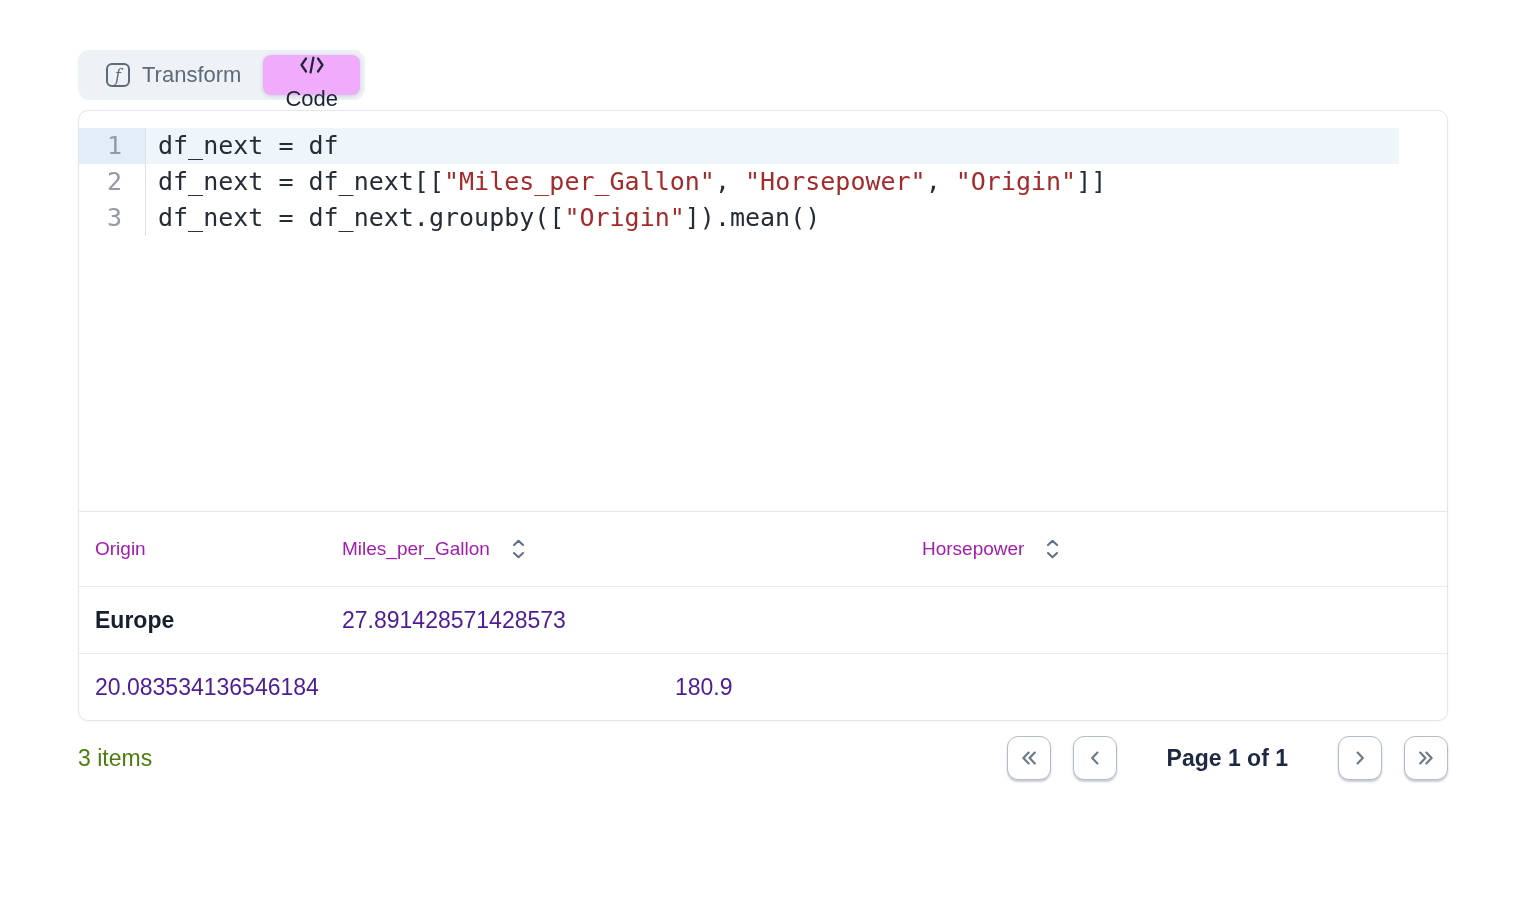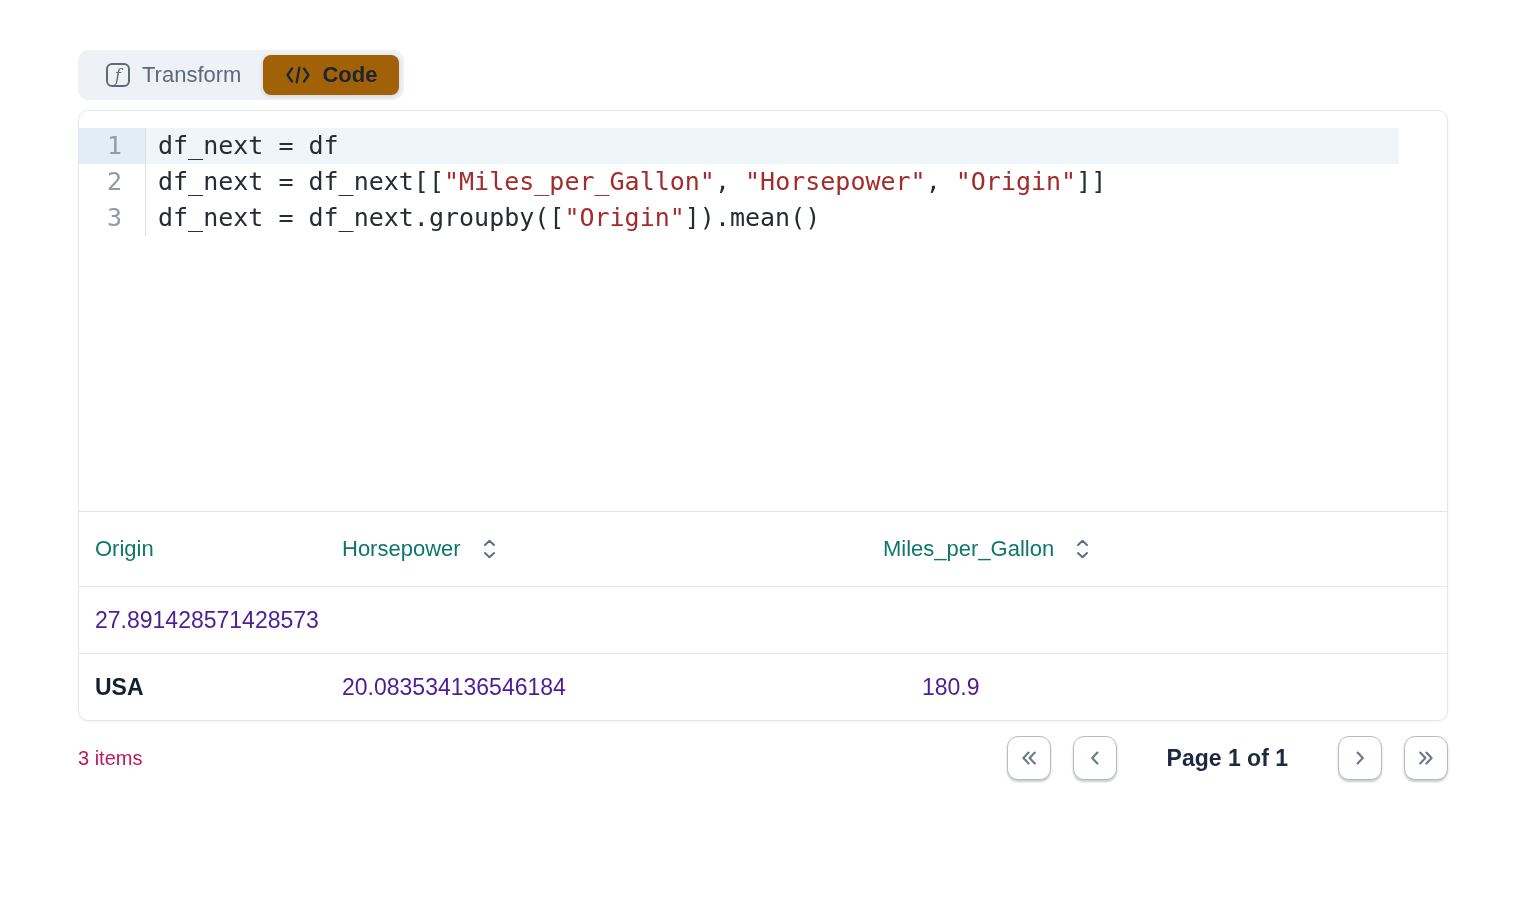--- a/index.html
+++ b/index.html
@@ -17,22 +17,23 @@
     background:#eef1f5; border-radius:11px; padding:5px;
     height:50px; margin-bottom:10px;
   }
   .tab {
     display:flex; align-items:center; gap:11px;
     height:40px; padding:0 22px; border:none; background:transparent;
     border-radius:8px; font-family:"Liberation Sans", sans-serif;
     font-size:22px; font-weight:500; color:#5d6a7b; cursor:pointer;
   }
   .tab.active {
-    background:#a16207; color:#1b2535; font-weight:700;
+    background:#f0abfc; color:#1b2535; font-weight:400;
     box-shadow:0 1px 4px rgba(20,30,50,0.16);
+    flex-direction:column;
   }
   .tab .tab-icon { display:flex; align-items:center; }
 
   
   .panel {
     width:1370px; border:1px solid #e3e7ed; border-radius:10px;
     overflow:hidden; background:#fff; box-shadow:0 1px 2px rgba(20,30,50,0.05);
   }
 
   
@@ -52,36 +53,36 @@
   .code-line.active .line-content {
     background:linear-gradient(to right, #eef6fc 0, #eef6fc calc(100% - 48px), rgba(255,255,255,0) calc(100% - 48px));
   }
   .tok-string { color:#a42b2b; }
   .tok-plain { color:#262c35;margin-top:11px; }
 
   
   .thead { display:flex; align-items:center; height:74px; }
   .th {
     display:flex; align-items:center; padding-left:16px;
-    font-size:22px; font-weight:400; color:#0f766e;
+    font-size:19px; font-weight:400; color:#a21caf;
   }
   .sort-icon { display:flex; margin-left:20px; color:#5f6e82; }
   .col-0 { width:247px; flex:none; }
   .col-1 { width:580px; flex:none; }
   .col-2 { flex:1; }
   .tr { display:flex; align-items:center; height:67px; border-top:1px solid #e8ebf0; }
   .td { padding-left:16px; font-size:23px; color:#4c1d95; }
   .td.row-label { font-weight:700; color:#15202f; }
 
   
   .footer {
     width:1370px; margin-top:15px;
     display:flex; justify-content:space-between; align-items:center;
   }
-  .items-count { font-size:20px; color:#be185d; }
+  .items-count { font-size:23px; color:#4d7c0f; }
   .pager { display:flex; align-items:center; gap:22px; }
   .page-label { margin:0 28px; font-size:23px; font-weight:600; color:#1d2941; }
   .page-btn {
     width:44px; height:44px; padding:0; background:#ffffff;
     border:1.5px solid #b5bcc8; border-radius:11px;
     display:flex; align-items:center; justify-content:center;
     color:#6e7988; cursor:pointer;
     box-shadow:0 2px 2px rgba(148,156,170,0.5);
   }
   .page-btn svg { display:block; }
@@ -130,45 +131,45 @@
             <div class="line-number">3</div>
             <div class="line-content"><span class="tok-plain">df_next = df_next.groupby([</span><span class="tok-string">"Origin"</span><span class="tok-plain">]).mean()</span></div>
           </div>
         </div>
     </div>
 
     <div class="thead">
         <div class="th col-0">
           <span>Origin</span>
         </div>
+        <div class="th col-1">
+          <span>Miles_per_Gallon</span>
+          <span class="sort-icon">
+            <svg width="17" height="22" viewBox="0 0 17 22" fill="none" stroke="currentColor" stroke-width="2" stroke-linecap="round" stroke-linejoin="round">
+              <polyline points="4,7 8.5,2.8 13,7"></polyline>
+              <polyline points="4,15 8.5,19.2 13,15"></polyline>
+            </svg>
+          </span>
+        </div>
         <div class="th col-2">
           <span>Horsepower</span>
           <span class="sort-icon">
             <svg width="17" height="22" viewBox="0 0 17 22" fill="none" stroke="currentColor" stroke-width="2" stroke-linecap="round" stroke-linejoin="round">
               <polyline points="4,7 8.5,2.8 13,7"></polyline>
               <polyline points="4,15 8.5,19.2 13,15"></polyline>
             </svg>
           </span>
         </div>
-        <div class="th col-1">
-          <span>Miles_per_Gallon</span>
-          <span class="sort-icon">
-            <svg width="17" height="22" viewBox="0 0 17 22" fill="none" stroke="currentColor" stroke-width="2" stroke-linecap="round" stroke-linejoin="round">
-              <polyline points="4,7 8.5,2.8 13,7"></polyline>
-              <polyline points="4,15 8.5,19.2 13,15"></polyline>
-            </svg>
-          </span>
-        </div>
       </div>
     <div>
         <div class="tr">
+          <div class="td col-0 row-label">Europe</div>
           <div class="td col-1">27.891428571428573</div>
         </div>
         <div class="tr">
-          <div class="td col-0 row-label">USA</div>
           <div class="td col-1">20.083534136546184</div>
           <div class="td col-2">180.9</div>
         </div>
       </div>
   </div>
 
   
   <div class="footer">
     <span class="items-count">3 items</span>
     <div class="pager">

